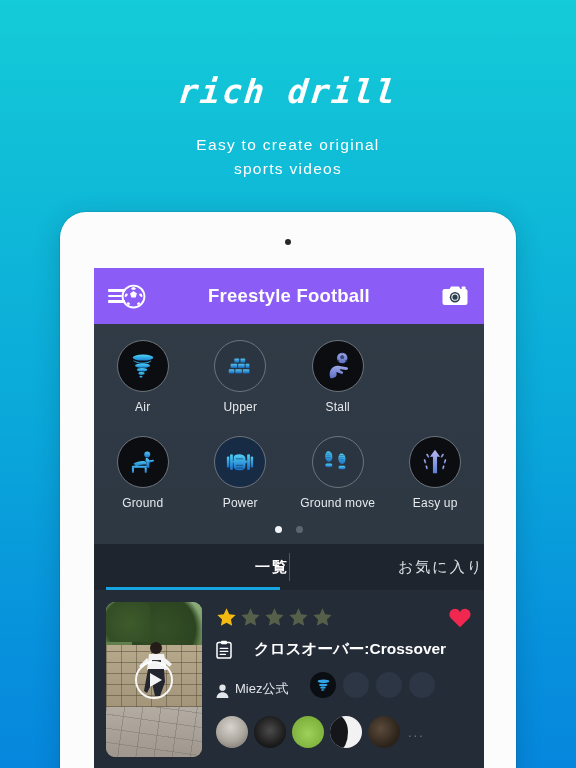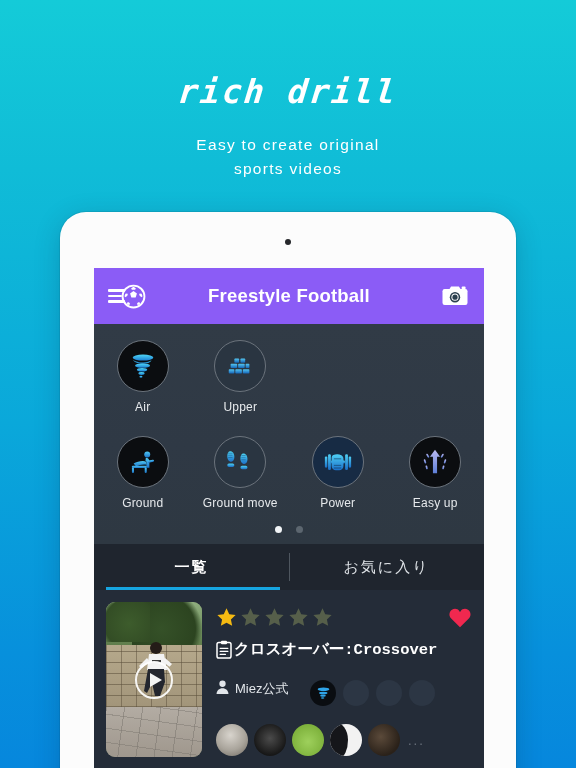--- a/index.html
+++ b/index.html
@@ -91,21 +91,21 @@
   }
   .row-gap { height:22px; }
 
   .dots { position:absolute; bottom:7px; left:0; width:100%; text-align:center; }
   .dot { display:inline-block; width:7px; height:7px; border-radius:50%; margin:0 5px; background:#5c666f; }
   .dot.on { background:#f2f5f7; }
 
   
   .tabs { display:flex; height:46px; background:#1f252e; position:relative; }
   .tab {
-    flex:1; display:flex; align-items:center; justify-content:center;
+    flex:1; display:flex; align-items:center; justify-content:flex-end;
     color:#dfe3e7; font-size:15px; position:relative;
   }
   .tab .tab-label { letter-spacing:2px; }
   .tab.active .tab-label { color:#ffffff; font-weight:bold; }
   .tab-sep { position:absolute; left:50%; top:9px; width:1px; height:28px; background:#4e565f; }
   .tab-underline { position:absolute; left:12px; bottom:0; width:174px; height:3px; background:#16a5e0; }
 
   
   .card { display:flex; padding:12px 0 0 12px; background:#242c38; height:222px; }
   .thumb {
@@ -139,24 +139,24 @@
     width:0; height:0; margin-left:3px;
     border-left:12px solid rgba(255,255,255,.95);
     border-top:7.5px solid transparent;
     border-bottom:7.5px solid transparent;
   }
 
   .card-body { flex:1; padding:4px 12px 0 14px; min-width:0; }
   .rating-row { display:flex; align-items:center; justify-content:space-between; }
   .stars { display:flex; gap:3px; }
   .heart { width:24px; height:22px; }
-  .title-row { display:flex; align-items:center; margin-top:11px; gap:2px;font-family:Liberation Mono, monospace; }
+  .title-row { display:flex; align-items:center; margin-top:11px; gap:22px; }
   .clip-icon { width:16px; height:19px; flex:none; }
   .card-title { color:#ffffff; font-size:15.5px; font-weight:bold; white-space:nowrap; }
-  .user-row { display:flex; align-items:flex-start; margin-top:20px; }
+  .user-row { display:flex; align-items:flex-end; margin-top:12px; }
   .user-icon { width:13px; height:14px; margin-right:6px; flex:none; }
   .user-name { color:#e2e6ea; font-size:13px; }
   .badges { display:flex; gap:7px; margin-left:22px; }
   .badge { width:26px; height:26px; border-radius:50%; background:#2c3644; }
   .badge.filled { background:#0a0d11; display:flex; align-items:center; justify-content:center; }
   .avatar-row { display:flex; gap:6px; margin-top:18px; align-items:center; }
   .avatar { width:32px; height:32px; border-radius:50%; flex:none; overflow:hidden; position:relative; }
   .av1 { background:radial-gradient(circle at 45% 35%, #d8d4cd 0%, #a9a49b 55%, #6d675f 100%); }
   .av2 { background:radial-gradient(circle at 50% 45%, #4b4b4b 0%, #171717 70%); }
   .av3 { background:radial-gradient(circle at 50% 55%, #9ed05c 0%, #7eb23c 70%, #5d8a26 100%); }
@@ -253,20 +253,41 @@
                 <rect x="22" y="13.6" width="4" height="4.6" rx=".8"></rect>
                 <rect x="4" y="19.4" width="6" height="4.6" rx=".8"></rect>
                 <rect x="11" y="19.4" width="7" height="4.6" rx=".8"></rect>
                 <rect x="19" y="19.4" width="7" height="4.6" rx=".8"></rect>
               </g>
             </svg>
           </div>
           <div class="cell-label">Upper</div>
         </div>
 
+        <div class="grid-cell">
+          <div class="disc dark">
+            <svg width="30" height="30" viewBox="0 0 32 32">
+              <defs>
+                  <linearGradient id="gS" x1="0" y1="0" x2="0" y2="1">
+                <stop offset="0" stop-color="#9aa8e8"></stop>
+                    <stop offset="1" stop-color="#5f6fc4"></stop>
+                  </linearGradient>
+                </defs>
+              <circle cx="20.5" cy="7.5" r="5.6" fill="url(#gS)"></circle>
+              <g fill="#2a2f57" opacity=".75">
+                <path d="M20.5 4.1l2.3 1.7-.9 2.7h-2.8l-.9-2.7z"></path>
+                <circle cx="16.2" cy="10.4" r="1.2"></circle>
+                  <circle cx="24.8" cy="10.4" r="1.2"></circle>
+                <circle cx="20.5" cy="1.9" r=".9"></circle>
+              </g>
+              <path d="M8 29c-1.6-3.4-1.2-7.8 1.4-10.6 1.8-2 4.4-3 6.8-2.6l9.2 1.4c1 .2 1.5 1 1.3 1.8-.2.9-1 1.3-2 1.2l-6-.7c-.7-.1-1 .8-.4 1.1l2.4 1.2c.9.5 1 1.4.6 2-.4.7-1.2.8-2 .5l-3.6-1.5c-1-.4-1.8.2-1.4 1 .5 1.2.3 2.6-.7 3.6L10 29z" fill="url(#gS)"></path>
+            </svg>
+          </div>
+          <div class="cell-label">Stall</div>
+        </div>
       </div>
 
       <div class="row-gap"></div>
 
       <div class="grid-row">
 
         <div class="grid-cell">
           <div class="disc dark">
             <svg width="30" height="30" viewBox="0 0 32 32">
               <defs>
@@ -283,20 +304,47 @@
                 <rect x="4.2" y="21.8" width="2.2" height="6" rx="1.1"></rect>
                 <rect x="17.8" y="21.8" width="2.2" height="6" rx="1.1"></rect>
                 <rect x="20.8" y="14" width="7" height="2.2" rx="1.1" transform="rotate(-12 24.3 15)"></rect>
               </g>
             </svg>
           </div>
           <div class="cell-label">Ground</div>
         </div>
 
         <div class="grid-cell">
+          <div class="disc navy">
+            <svg width="30" height="30" viewBox="0 0 32 32">
+              <defs>
+                  <linearGradient id="gP" x1="0" y1="0" x2="0" y2="1">
+                <stop offset="0" stop-color="#4fd0f5"></stop>
+                    <stop offset="1" stop-color="#1a6fc9"></stop>
+                  </linearGradient>
+                </defs>
+              <g fill="url(#gP)">
+                <rect x="2" y="10" width="2.6" height="12" rx="1.1"></rect>
+                <rect x="5.4" y="7.6" width="3" height="16.8" rx="1.3"></rect>
+                <rect x="23.6" y="7.6" width="3" height="16.8" rx="1.3"></rect>
+                <rect x="27.4" y="10" width="2.6" height="12" rx="1.1"></rect>
+                <rect x="8.6" y="14.4" width="14.8" height="3.2" rx="1"></rect>
+                <path d="M11 8.6c2.6-1.2 6-1.2 8.6.2 1.4.8 2.2 2.2 2.2 3.8v7.6c0 2.6-2 4.6-4.6 4.6h-3.4c-2.6 0-4.6-2-4.6-4.6v-8.2c0-1.4.6-2.7 1.8-3.4z"></path>
+              </g>
+              <g stroke="#0f2c4b" stroke-width="1.1" opacity=".55">
+                <line x1="11.6" y1="12.6" x2="19.4" y2="12.6"></line>
+                <line x1="11.6" y1="19.6" x2="19.4" y2="19.6"></line>
+                <line x1="11.6" y1="22.4" x2="19.4" y2="22.4"></line>
+              </g>
+            </svg>
+          </div>
+          <div class="cell-label">Power</div>
+        </div>
+
+        <div class="grid-cell">
           <div class="disc slate">
             <svg width="30" height="30" viewBox="0 0 32 32">
               <defs>
                   <linearGradient id="gG" x1="0" y1="0" x2="0" y2="1">
                 <stop offset="0" stop-color="#4ed3f2"></stop>
                     <stop offset="1" stop-color="#1e72c9"></stop>
                   </linearGradient>
                 </defs>
               <g fill="url(#gG)">
                 <path d="M5.6 4.6c2.6 0 4.4 2.6 4.4 6 0 2.8-1.2 5-3.4 5S2.4 13.2 2.4 10c0-3.2 1.2-5.4 3.2-5.4z"></path>
@@ -308,47 +356,20 @@
                 <rect x="3.2" y="6.2" width="5" height="1" rx=".5"></rect>
                 <rect x="3.2" y="8.4" width="5" height="1" rx=".5"></rect>
                 <rect x="3.2" y="10.6" width="5" height="1" rx=".5"></rect>
                 <rect x="17.2" y="8.6" width="5" height="1" rx=".5"></rect>
                 <rect x="17.2" y="10.8" width="5" height="1" rx=".5"></rect>
                 <rect x="17.2" y="13" width="5" height="1" rx=".5"></rect>
               </g>
             </svg>
           </div>
           <div class="cell-label">Ground move</div>
-        </div>
-
-        <div class="grid-cell">
-          <div class="disc navy">
-            <svg width="30" height="30" viewBox="0 0 32 32">
-              <defs>
-                  <linearGradient id="gP" x1="0" y1="0" x2="0" y2="1">
-                <stop offset="0" stop-color="#4fd0f5"></stop>
-                    <stop offset="1" stop-color="#1a6fc9"></stop>
-                  </linearGradient>
-                </defs>
-              <g fill="url(#gP)">
-                <rect x="2" y="10" width="2.6" height="12" rx="1.1"></rect>
-                <rect x="5.4" y="7.6" width="3" height="16.8" rx="1.3"></rect>
-                <rect x="23.6" y="7.6" width="3" height="16.8" rx="1.3"></rect>
-                <rect x="27.4" y="10" width="2.6" height="12" rx="1.1"></rect>
-                <rect x="8.6" y="14.4" width="14.8" height="3.2" rx="1"></rect>
-                <path d="M11 8.6c2.6-1.2 6-1.2 8.6.2 1.4.8 2.2 2.2 2.2 3.8v7.6c0 2.6-2 4.6-4.6 4.6h-3.4c-2.6 0-4.6-2-4.6-4.6v-8.2c0-1.4.6-2.7 1.8-3.4z"></path>
-              </g>
-              <g stroke="#0f2c4b" stroke-width="1.1" opacity=".55">
-                <line x1="11.6" y1="12.6" x2="19.4" y2="12.6"></line>
-                <line x1="11.6" y1="19.6" x2="19.4" y2="19.6"></line>
-                <line x1="11.6" y1="22.4" x2="19.4" y2="22.4"></line>
-              </g>
-            </svg>
-          </div>
-          <div class="cell-label">Power</div>
         </div>
 
         <div class="grid-cell">
           <div class="disc dark">
             <svg width="30" height="30" viewBox="0 0 32 32">
               <defs>
                   <linearGradient id="gL" x1="0" y1="0" x2="0" y2="1">
                 <stop offset="0" stop-color="#b9b8f0"></stop>
                     <stop offset="1" stop-color="#5e7fd8"></stop>
                   </linearGradient>

